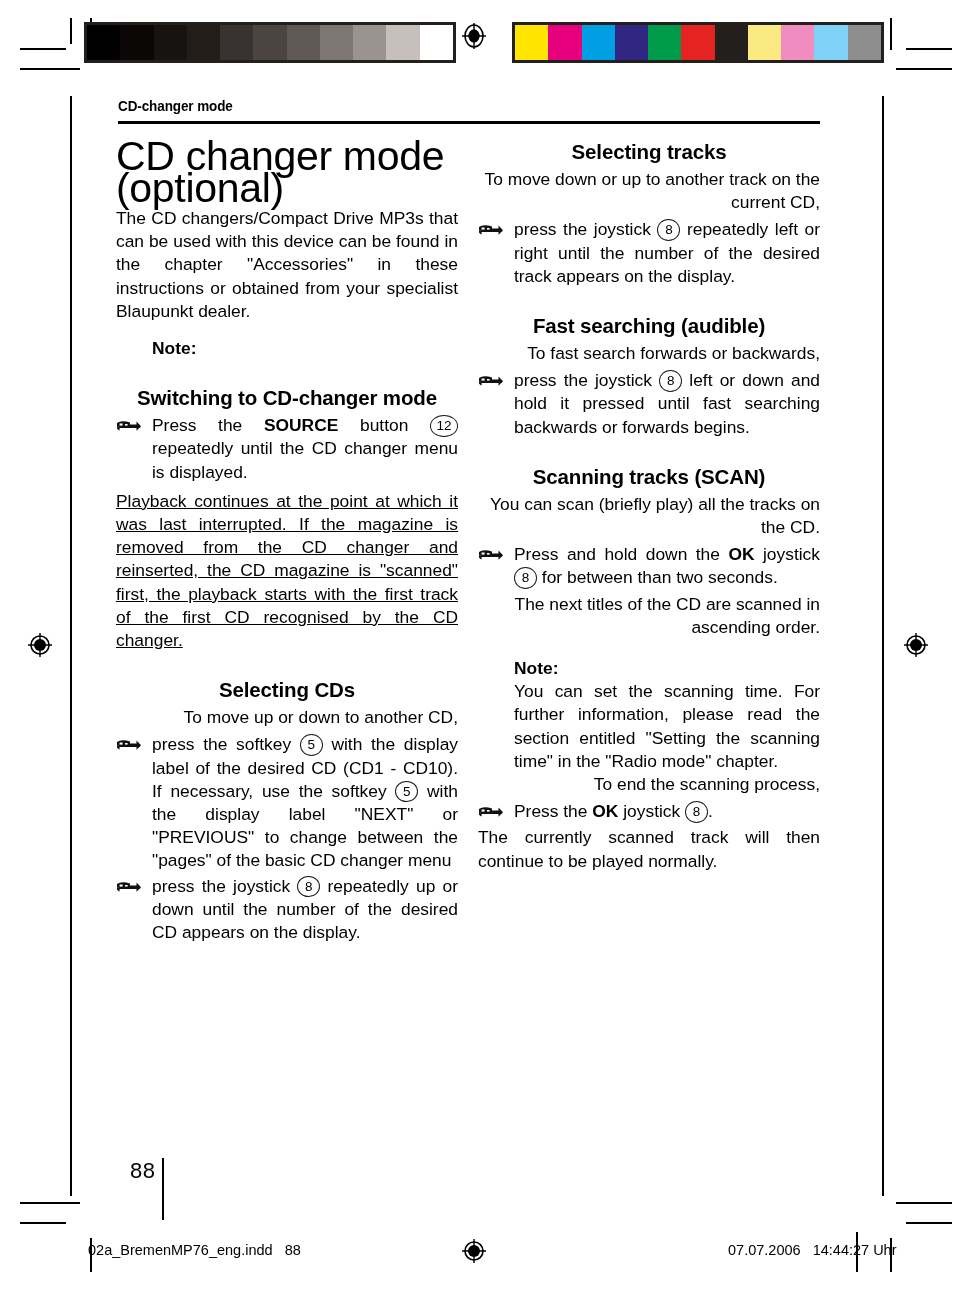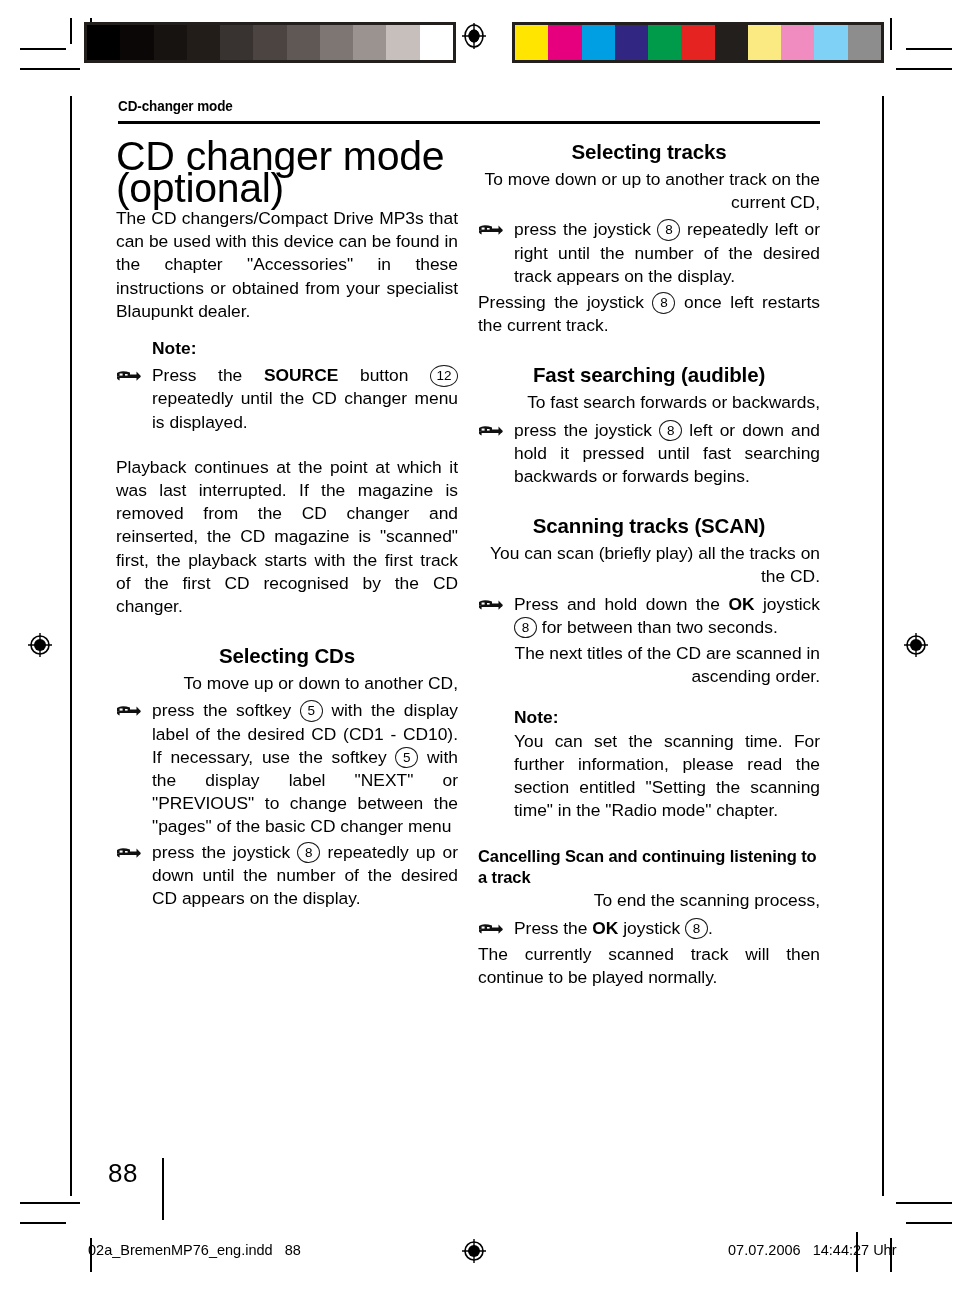--- a/index.html
+++ b/index.html
@@ -162,23 +162,23 @@
     font-weight: normal;
     letter-spacing: 0;
   }
   .keynum.wide { min-width: 22px; }
 
   b, strong { font-weight: bold; }
 
   
   .folio {
     position: absolute;
-    left: 108px;
+    left: 130px;
     top: 1158px;
-    font-size: 26px;
+    font-size: 22px;
     letter-spacing: 0.5px;
   }
   .folio-rule {
     position: absolute;
     left: 162px;
     top: 1158px;
     width: 2px;
     height: 62px;
     background: #000;
   }
@@ -282,31 +282,32 @@
       <span>CD changer mode</span><br>
       <span>(optional)</span>
     </h1>
 
     <p class="para">The CD changers/Compact Drive MP3s that can be used with this device can be found in the chapter "Accessories" in these instructions or obtained from your specialist Blaupunkt dealer.</p>
 
     <div class="note">
       <p class="note-label">Note:</p>
     </div>
 
+    <h2 class="heading">Switching to CD-changer mode</h2>
 
     <div class="step">
       <svg class="hand" viewBox="0 0 25 13">
         <path d="M0 5.2 L2.6 5.2 L2.6 2.6 L5.6 2.6 L5.6 5.0 L8.0 5.0 L8.0 3.0 L10.6 3.0 L10.6 5.2 L24 5.2 L19.5 0.6 L19.5 3.4 L13.0 3.4 L13.0 1.6 Q6.5 -0.6 2.0 1.0 L0 2.0 Z" fill="#111"></path>
         <path d="M0 5.2 L24 5.2 L19.5 9.8 L19.5 7.0 L2.6 7.0 L2.6 9.6 Q1.0 9.0 0 7.6 Z" fill="#111"></path>
         <path d="M2.2 4.6 L23.2 4.6 L23.2 6.6 L2.2 6.6 Z" fill="#111"></path>
       </svg>
       <span>Press the </span><b>SOURCE</b><span> button </span><span class="keynum wide">12</span><span> repeatedly until the CD changer menu is displayed.</span>
     </div>
 
-    <p class="para" style="margin-top:22px;">Playback continues at the point at which it was last interrupted. If the magazine is removed from the CD changer and reinserted, the CD magazine is "scanned" first, the playback starts with the first track of the first CD recognised by the CD changer.</p>
+    <p class="para" style="margin-top:6px;text-decoration:underline;">Playback continues at the point at which it was last interrupted. If the magazine is removed from the CD changer and reinserted, the CD magazine is "scanned" first, the playback starts with the first track of the first CD recognised by the CD changer.</p>
 
     <h2 class="heading">Selecting CDs</h2>
 
     <p class="para left">To move up or down to another CD,</p>
 
     <div class="step">
       <svg class="hand" viewBox="0 0 25 13">
         <path d="M0 5.2 L2.6 5.2 L2.6 2.6 L5.6 2.6 L5.6 5.0 L8.0 5.0 L8.0 3.0 L10.6 3.0 L10.6 5.2 L24 5.2 L19.5 0.6 L19.5 3.4 L13.0 3.4 L13.0 1.6 Q6.5 -0.6 2.0 1.0 L0 2.0 Z" fill="#111"></path>
         <path d="M0 5.2 L24 5.2 L19.5 9.8 L19.5 7.0 L2.6 7.0 L2.6 9.6 Q1.0 9.0 0 7.6 Z" fill="#111"></path>
         <path d="M2.2 4.6 L23.2 4.6 L23.2 6.6 L2.2 6.6 Z" fill="#111"></path>
@@ -334,23 +335,20 @@
 
     <div class="step">
       <svg class="hand" viewBox="0 0 25 13">
         <path d="M0 5.2 L2.6 5.2 L2.6 2.6 L5.6 2.6 L5.6 5.0 L8.0 5.0 L8.0 3.0 L10.6 3.0 L10.6 5.2 L24 5.2 L19.5 0.6 L19.5 3.4 L13.0 3.4 L13.0 1.6 Q6.5 -0.6 2.0 1.0 L0 2.0 Z" fill="#111"></path>
         <path d="M0 5.2 L24 5.2 L19.5 9.8 L19.5 7.0 L2.6 7.0 L2.6 9.6 Q1.0 9.0 0 7.6 Z" fill="#111"></path>
         <path d="M2.2 4.6 L23.2 4.6 L23.2 6.6 L2.2 6.6 Z" fill="#111"></path>
       </svg>
       <span>press the joystick </span><span class="keynum">8</span><span> repeatedly left or right until the number of the desired track appears on the display.</span>
     </div>
 
-    <p class="para" style="margin-top:3px;">
-      <span>Pressing the joystick </span><span class="keynum">8</span><span> once left restarts the current track.</span>
-    </p>
 
     <h2 class="heading">Fast searching (audible)</h2>
 
     <p class="para left">To fast search forwards or backwards,</p>
 
     <div class="step">
       <svg class="hand" viewBox="0 0 25 13">
         <path d="M0 5.2 L2.6 5.2 L2.6 2.6 L5.6 2.6 L5.6 5.0 L8.0 5.0 L8.0 3.0 L10.6 3.0 L10.6 5.2 L24 5.2 L19.5 0.6 L19.5 3.4 L13.0 3.4 L13.0 1.6 Q6.5 -0.6 2.0 1.0 L0 2.0 Z" fill="#111"></path>
         <path d="M0 5.2 L24 5.2 L19.5 9.8 L19.5 7.0 L2.6 7.0 L2.6 9.6 Q1.0 9.0 0 7.6 Z" fill="#111"></path>
         <path d="M2.2 4.6 L23.2 4.6 L23.2 6.6 L2.2 6.6 Z" fill="#111"></path>
@@ -371,21 +369,20 @@
       <span>Press and hold down the </span><b>OK</b><span> joystick </span><span class="keynum">8</span><span> for between than two seconds.</span>
     </div>
 
     <p class="para left" style="margin-top:3px;">The next titles of the CD are scanned in ascending order.</p>
 
     <div class="note" style="margin-top:18px;">
       <p class="note-label">Note:</p>
       <p class="note-body">You can set the scanning time. For further information, please read the section entitled "Setting the scanning time" in the "Radio mode" chapter.</p>
     </div>
 
-    <h3 class="subheading">Cancelling Scan and continuing listening to a track</h3>
 
     <p class="para left">To end the scanning process,</p>
 
     <div class="step ragged">
       <svg class="hand" viewBox="0 0 25 13">
         <path d="M0 5.2 L2.6 5.2 L2.6 2.6 L5.6 2.6 L5.6 5.0 L8.0 5.0 L8.0 3.0 L10.6 3.0 L10.6 5.2 L24 5.2 L19.5 0.6 L19.5 3.4 L13.0 3.4 L13.0 1.6 Q6.5 -0.6 2.0 1.0 L0 2.0 Z" fill="#111"></path>
         <path d="M0 5.2 L24 5.2 L19.5 9.8 L19.5 7.0 L2.6 7.0 L2.6 9.6 Q1.0 9.0 0 7.6 Z" fill="#111"></path>
         <path d="M2.2 4.6 L23.2 4.6 L23.2 6.6 L2.2 6.6 Z" fill="#111"></path>
       </svg>
       <span>Press the </span><b>OK</b><span> joystick </span><span class="keynum">8</span><span>.</span>

